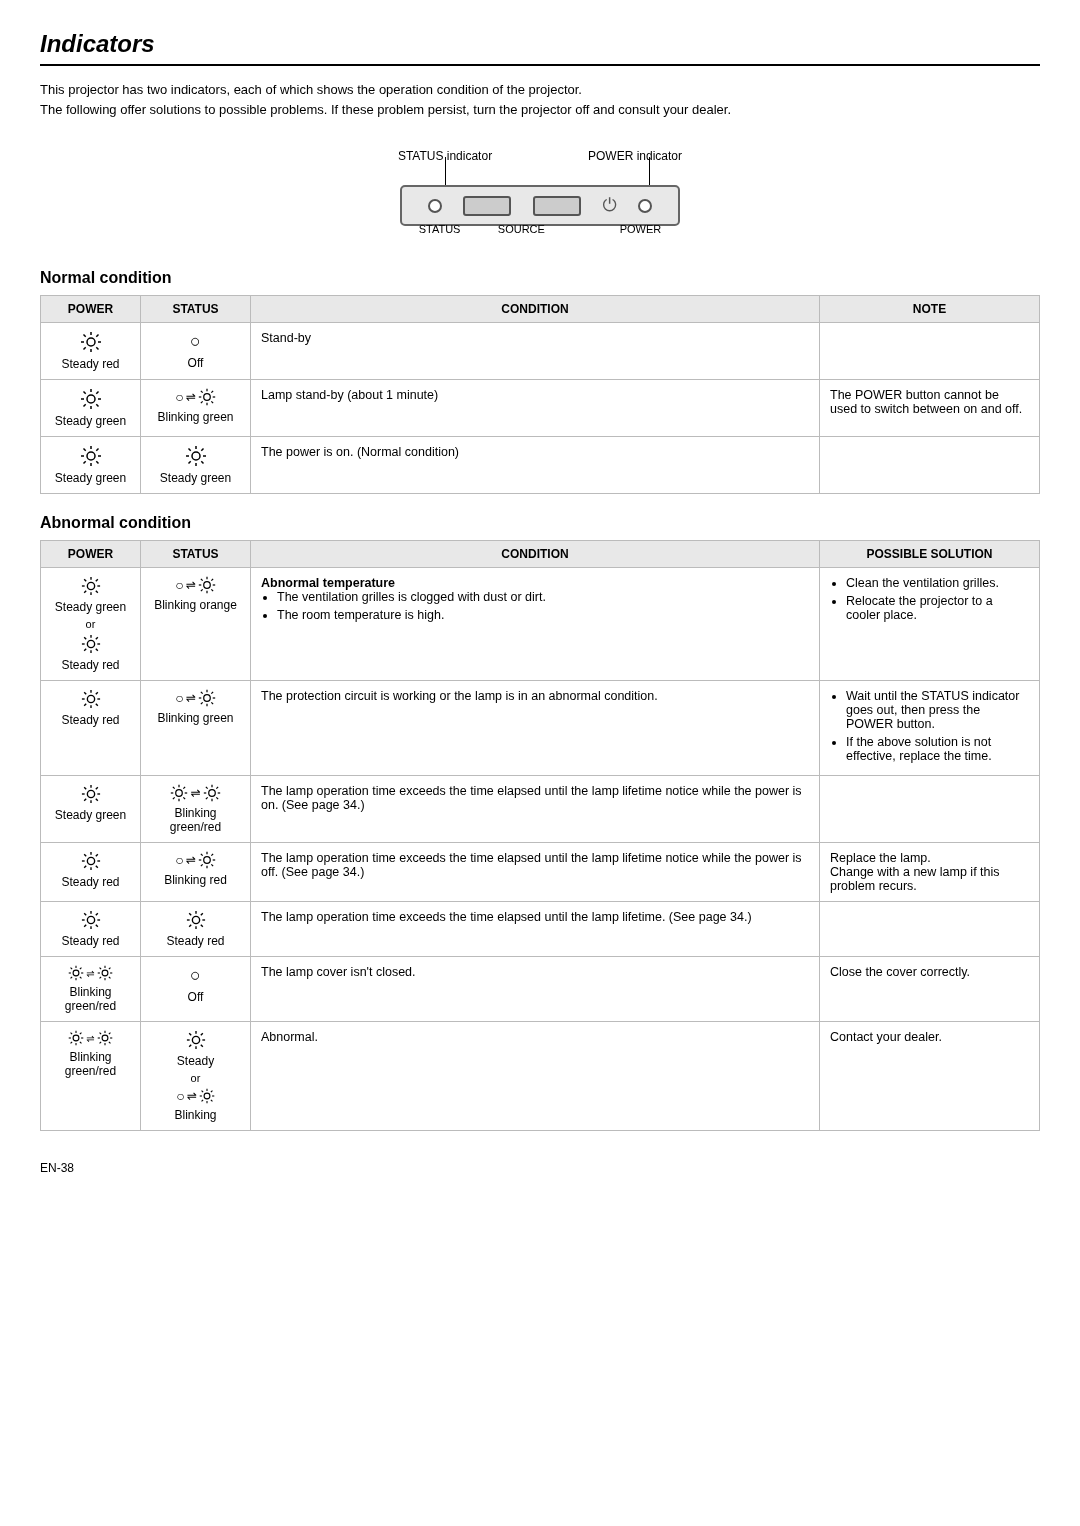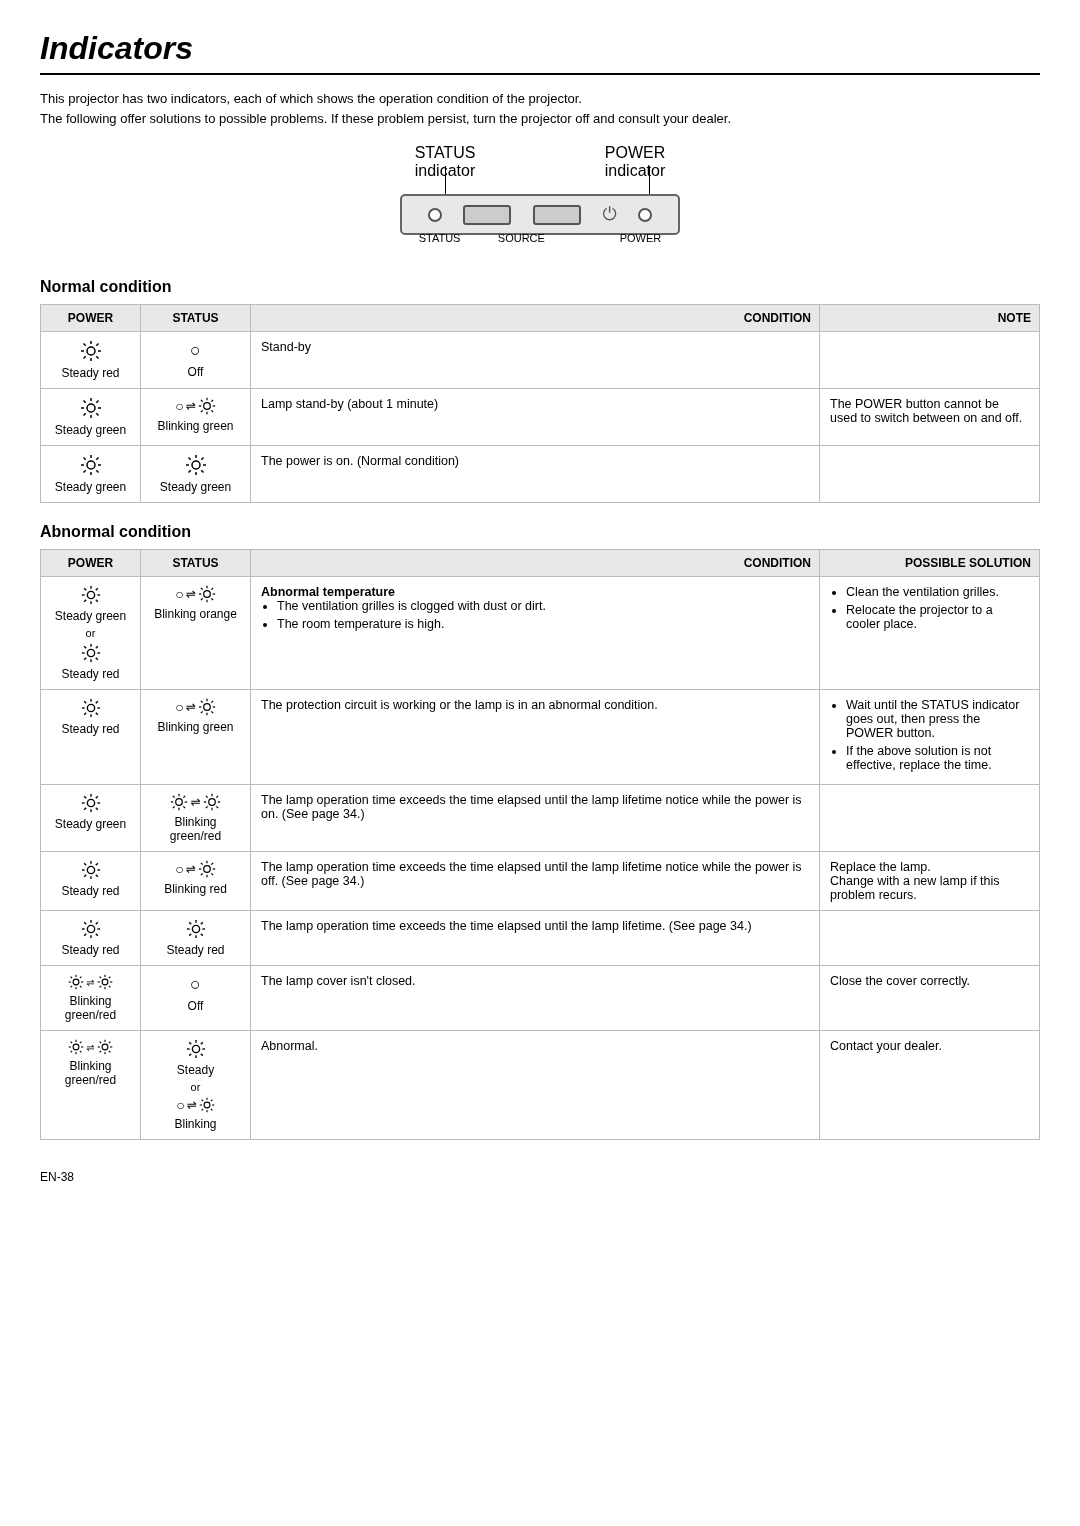--- a/index.html
+++ b/index.html
@@ -6,21 +6,21 @@
     body {
       font-family: Arial, sans-serif;
       font-size: 13px;
       background: #fff;
       color: #000;
       padding: 30px 40px;
       max-width: 1080px;
     }
     h1.page-title {
       font-style: italic;
-      font-size: 32px;
+      font-size: 24px;
       font-weight: bold;
       border-bottom: 2px solid #000;
       padding-bottom: 6px;
       margin-bottom: 14px;
     }
     .intro-text {
       margin-bottom: 16px;
       line-height: 1.5;
     }
     .diagram-container {
@@ -39,21 +39,21 @@
       border-collapse: collapse;
       margin-bottom: 20px;
       font-size: 12.5px;
     }
     table th {
       background: #e8e8e8;
       border: 1px solid #bbb;
       padding: 6px 8px;
       font-weight: bold;
       font-size: 12px;
-      text-align: right;
+      text-align: center;
     }
     table td {
       border: 1px solid #bbb;
       padding: 8px 10px;
       vertical-align: top;
     }
     .col-power { width: 100px; text-align: center; }
     .col-status { width: 110px; text-align: center; }
     .col-condition { width: auto; }
     .col-note { width: 220px; }
@@ -97,21 +97,21 @@
 <h1 class="page-title">Indicators</h1>
 
 <div class="intro-text">
   <p>This projector has two indicators, each of which shows the operation condition of the projector.</p>
   <p>The following offer solutions to possible problems. If these problem persist, turn the projector off and consult your dealer.</p>
 </div>
 
 <div class="diagram-container">
   <div style="position:relative; width:380px; height:110px; display:flex; flex-direction:column; align-items:center;">
 
-    <div style="display:flex; width:100%; justify-content:space-around; font-size:16px; position:absolute; top:0;">
+    <div style="display:flex; width:100%; justify-content:space-around; font-size:12px; position:absolute; top:14px;">
       <span style="text-align:center; width:120px;">STATUS indicator</span>
       <span style="text-align:center; width:120px;">POWER indicator</span>
     </div>
 
     <div style="position:absolute; top:22px; left:95px; width:1px; height:28px; background:#000;"></div>
     <div style="position:absolute; top:22px; right:80px; width:1px; height:28px; background:#000;"></div>
 
     <div style="position:absolute; top:50px; left:50%; transform:translateX(-50%); display:flex; align-items:center; gap:10px; border:2px solid #666; border-radius:5px; padding:8px 20px; background:#e8e8e8; width:280px; justify-content:space-around;">
       <div style="width:14px;height:14px;border-radius:50%;border:2px solid #555;background:#fff;"></div>
       <div style="width:48px;height:20px;border:2px solid #555;border-radius:3px;background:#ccc;"></div>

